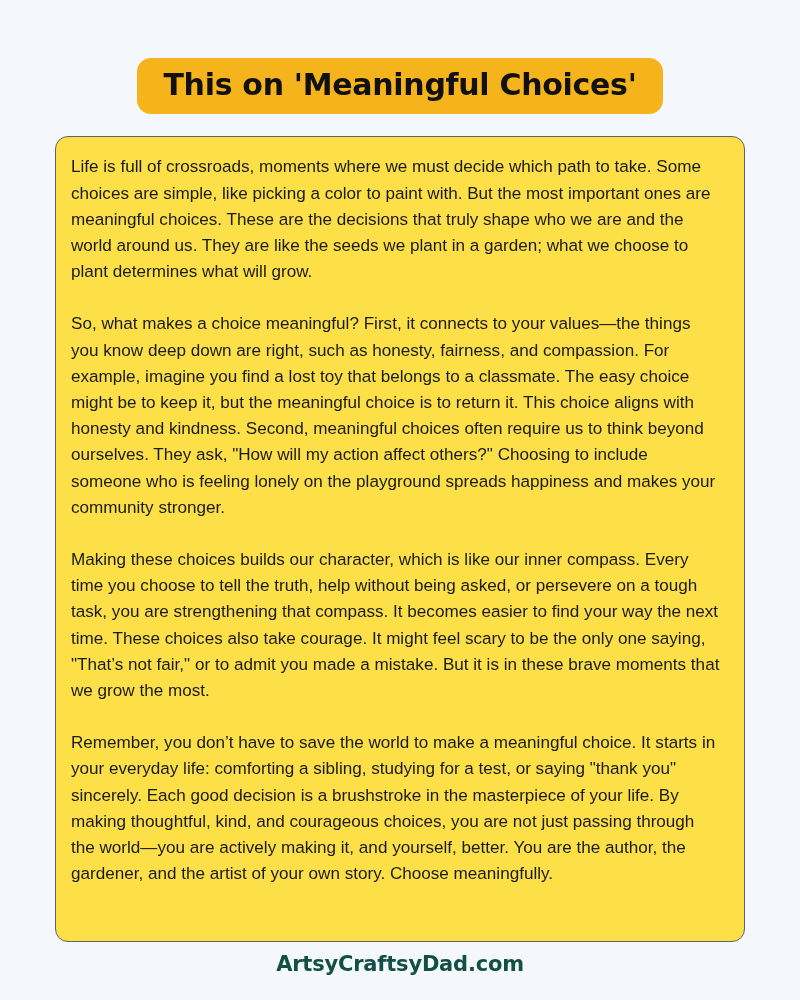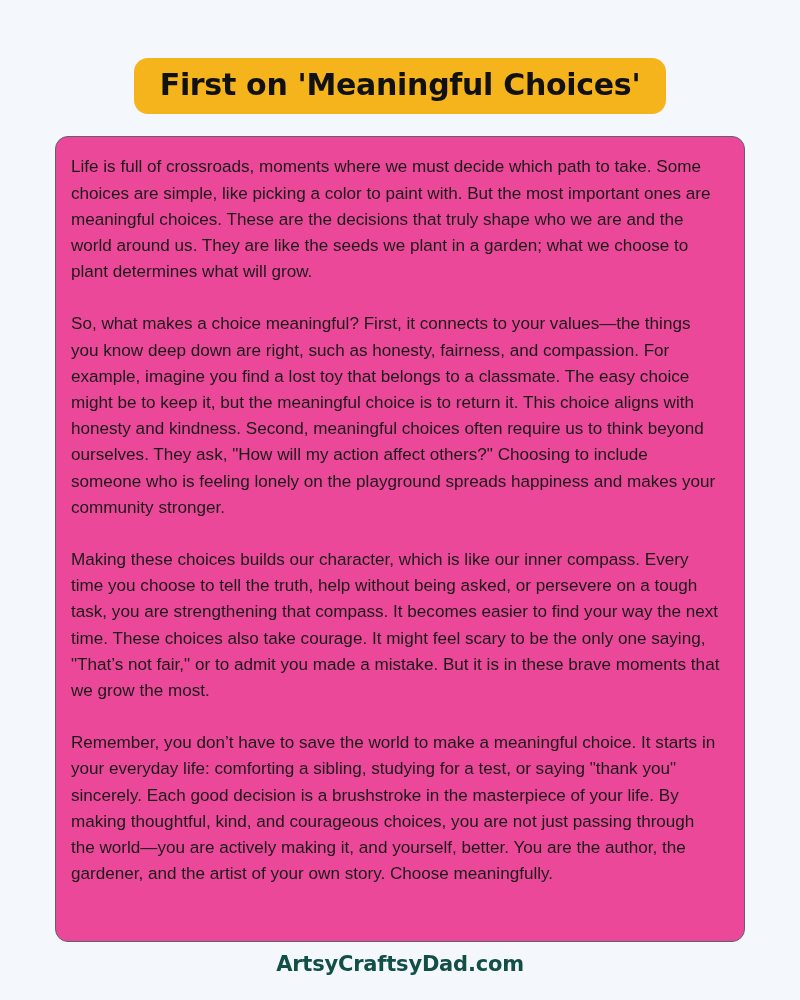--- a/index.html
+++ b/index.html
@@ -36,21 +36,21 @@
     color: #111111;
     letter-spacing: -0.3px;
     line-height: 1.18;
     white-space: nowrap;
   }
   .essay-card {
     margin-top: 22px;
     width: 690px;
     height: 806px;
     box-sizing: border-box;
-    background: #ec4899;
+    background: #fde047;
     border: 1.5px solid #5c636b;
     border-radius: 13px;
     padding: 17px 22px 10px 15px;
     overflow: hidden;
   }
   .essay-body {
     font-family: "Liberation Sans", sans-serif;
     font-size: 17.1px;
     line-height: 26.2px;
     color: #1a1a1a;
@@ -70,21 +70,21 @@
     color: #114f47;
     letter-spacing: -0.2px;
   }
 </style>
 </head>
 <body>
 
 <div class="page">
 
   <div class="title-badge">
-    <div class="title-text">First on 'Meaningful Choices'</div>
+    <div class="title-text">This on 'Meaningful Choices'</div>
   </div>
 
   <div class="essay-card">
     <div class="essay-body">
       <p>Life is full of crossroads, moments where we must decide which path to take. Some choices are simple, like picking a color to paint with. But the most important ones are meaningful choices. These are the decisions that truly shape who we are and the world around us. They are like the seeds we plant in a garden; what we choose to plant determines what will grow.</p>
       <p>So, what makes a choice meaningful? First, it connects to your values—the things you know deep down are right, such as honesty, fairness, and compassion. For example, imagine you find a lost toy that belongs to a classmate. The easy choice might be to keep it, but the meaningful choice is to return it. This choice aligns with honesty and kindness. Second, meaningful choices often require us to think beyond ourselves. They ask, "How will my action affect others?" Choosing to include someone who is feeling lonely on the playground spreads happiness and makes your community stronger.</p>
       <p>Making these choices builds our character, which is like our inner compass. Every time you choose to tell the truth, help without being asked, or persevere on a tough task, you are strengthening that compass. It becomes easier to find your way the next time. These choices also take courage. It might feel scary to be the only one saying, "That’s not fair," or to admit you made a mistake. But it is in these brave moments that we grow the most.</p>
       <p>Remember, you don’t have to save the world to make a meaningful choice. It starts in your everyday life: comforting a sibling, studying for a test, or saying "thank you" sincerely. Each good decision is a brushstroke in the masterpiece of your life. By making thoughtful, kind, and courageous choices, you are not just passing through the world—you are actively making it, and yourself, better. You are the author, the gardener, and the artist of your own story. Choose meaningfully.</p>
     </div>
   </div>

